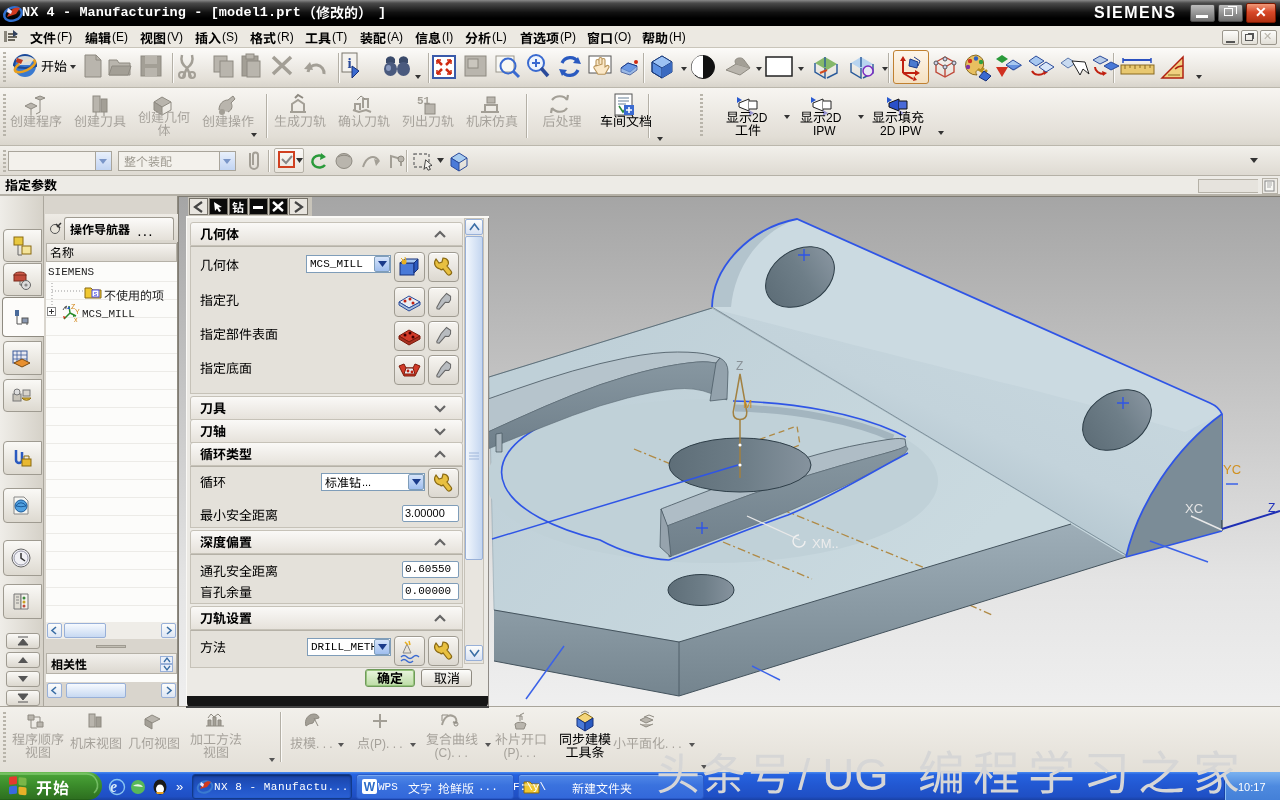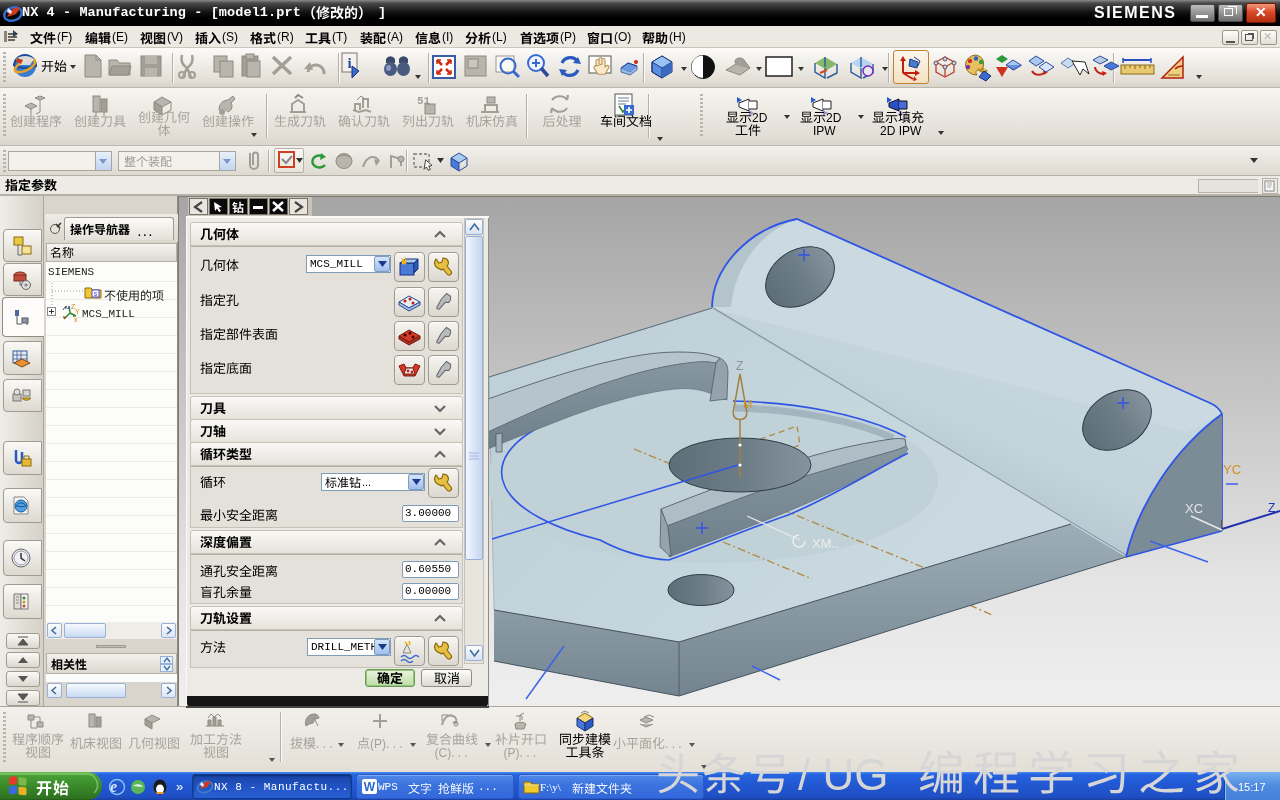--- a/index.html
+++ b/index.html
@@ -766,21 +766,21 @@
     <div class="" style="left:408px;top:474px;width:16px;height:16px;background:linear-gradient(180deg,#D6E4FA,#9FBEEE);border:1px solid #7F9DB9;border-radius:2px;z-index:23"></div>
     <svg style="left:412px;top:479px;z-index:24" width="9" height="6">
       <path d="M0,0 L9,0 4.5,6 Z" fill="#1a3a8a"></path>
     </svg>
     <div class="t " style="left:362px;top:477px;font-size:11px;color:#000;z-index:23">...</div>
     <div class="" style="left:428px;top:468px;width:31px;height:30px;background:linear-gradient(180deg,#F7F5F1,#DCD8D0);border:1px solid #9F9B91;border-radius:4px;box-shadow:inset 0 1px 0 #fff;z-index:22"></div>
     <svg style="left:431px;top:471px;z-index:23" width="25" height="24" viewBox="0 0 25 24">
       <path d="M9,14 C4,13 2,8 5,4 L8,8 11,7 12,3 C17,3 19,8 16,11 L20,16 a2.5,2.5 0 0 1 -4,3 L12,14 C11,15 10,15 9,14 Z" fill="#E8C040" stroke="#8a6a14" stroke-width="1.2"></path>
     </svg>
     <div class="" style="left:402px;top:505px;width:57px;height:17px;background:#fff;border:1px solid #7F9DB9;border-radius:2px;z-index:22"></div>
-    <div class="t " style="left:405px;top:508px;font-family:Liberation Mono, monospace;font-size:11px;color:#000;z-index:23;width:52px;overflow:hidden">3.00000</div>
+    <div class="t " style="left:405px;top:508px;font-family:Liberation Sans, sans-serif;font-size:11px;color:#000;z-index:23;width:52px;overflow:hidden">3.00000</div>
     <div class="" style="left:190px;top:530px;width:273px;height:24px;background:linear-gradient(180deg,#FAF9F7,#E6E2DB);border:1px solid #C6C2B8;border-radius:3px 3px 0 0;z-index:21"></div>
     <svg style="left:434px;top:539px;z-index:22" width="12" height="8">
       <path d="M1,6 L6,1 11,6" fill="none" stroke="#666" stroke-width="2.2"></path>
     </svg>
     <div class="" style="left:190px;top:554px;width:273px;height:50px;background:#E4E1DA;border:1px solid #C6C2B8;border-top:1px solid #B5B1A7;z-index:21"></div>
     <div class="" style="left:402px;top:561px;width:57px;height:17px;background:#fff;border:1px solid #7F9DB9;border-radius:2px;z-index:22"></div>
     <div class="t " style="left:405px;top:564px;font-family:Liberation Mono,monospace;font-size:11px;color:#000;z-index:23;width:52px;overflow:hidden">0.60550</div>
     <div class="" style="left:402px;top:583px;width:57px;height:17px;background:#fff;border:1px solid #7F9DB9;border-radius:2px;z-index:22"></div>
     <div class="t " style="left:405px;top:586px;font-family:Liberation Mono,monospace;font-size:11px;color:#000;z-index:23;width:52px;overflow:hidden">0.00000</div>
     <div class="" style="left:190px;top:606px;width:273px;height:24px;background:linear-gradient(180deg,#FAF9F7,#E6E2DB);border:1px solid #C6C2B8;border-radius:3px 3px 0 0;z-index:21"></div>
@@ -926,23 +926,23 @@
       <rect x="1" y="1" width="15" height="15" rx="2" fill="#fff"></rect>
       <text x="8.5" y="13" font-size="12" font-weight="bold" fill="#2a6ac8" text-anchor="middle" font-family="Liberation Sans">W</text>
     </svg>
     <div class="t " style="left:378px;top:782px;font-family:Liberation Mono,monospace;font-size:11px;color:#fff;z-index:62">WPS</div>
     <div class="t " style="left:478px;top:782px;font-family:Liberation Mono,monospace;font-size:11px;color:#fff;z-index:62">...</div>
     <div class="" style="left:518px;top:774px;width:186px;height:25px;background:linear-gradient(180deg,#5088E8,#3A72DE 45%,#3368DA);border:1px solid #2A5AC8;border-radius:3px;box-shadow:inset 0 1px 0 #78A8F0;z-index:61"></div>
     <svg style="left:523px;top:778px;z-index:62" width="17" height="17" viewBox="0 0 17 17">
       <path d="M1,4 h6 l2,2 h7 v9 h-15 Z" fill="#F0C830" stroke="#8a6a10"></path>
       <path d="M1,7 h15" stroke="#E8DCA0"></path>
     </svg>
-    <div class="t " style="left:540px;top:782px;font-family:Liberation Serif, serif;font-size:11px;color:#fff;z-index:62">F:\y\</div>
+    <div class="t " style="left:513px;top:782px;font-family:Liberation Mono, monospace;font-size:11px;color:#fff;z-index:62">F:\y\</div>
     <div class="" style="left:1224px;top:772px;width:56px;height:28px;background:linear-gradient(180deg,#7AB2F0,#4E8ADF 50%,#4480D8);border-left:1px solid #1941A5;box-shadow:inset 1px 0 0 #8CC0F4;z-index:61"></div>
-    <div class="t " style="left:1238px;top:782px;font-size:11px;color:#fff;z-index:62">15:17</div>
+    <div class="t " style="left:1238px;top:782px;font-size:11px;color:#fff;z-index:62">10:17</div>
     <svg style="left:0;top:0;z-index:90" width="1280" height="800" viewBox="0 0 1280 800" pointer-events="none">
       <defs>
         <path id="g0" d="M663 380C663 166 752 6 860 -100L955 -58C855 50 776 188 776 380C776 572 855 710 955 818L860 860C752 754 663 594 663 380Z"></path>
         <path id="g1" d="M692 388C642 342 544 302 460 280C483 262 509 233 524 211C617 241 716 289 779 352ZM789 291C723 224 592 174 467 149C488 129 512 96 525 74C663 109 796 169 876 256ZM862 180C776 85 602 31 416 5C439 -20 465 -60 477 -89C682 -51 860 15 965 138ZM300 565V80H399V400C414 379 428 354 435 336C526 359 612 392 688 437C752 396 828 363 916 342C931 371 960 415 982 438C905 451 838 473 780 501C848 559 902 631 938 720L868 753L850 748H631C643 773 654 798 664 824L555 850C519 748 453 651 375 590C401 574 444 540 464 520C485 539 506 561 526 585C547 557 573 529 602 502C540 470 471 446 399 430V565ZM588 653H786C759 617 726 584 688 556C647 586 613 619 588 653ZM213 846C170 700 96 553 15 459C34 427 63 359 73 329C93 352 112 378 131 406V-89H245V612C275 678 302 747 324 814Z"></path>
         <path id="g2" d="M630 560H790C774 457 750 368 714 291C676 370 648 460 628 556ZM66 787V669H319V501H76V127C76 90 59 73 39 63C58 33 77 -27 83 -61C113 -37 161 -14 451 95C444 121 437 172 437 208L197 125V382H438V398C462 374 492 342 506 324C523 347 540 372 556 399C579 317 607 243 643 177C589 109 518 56 427 17C449 -9 484 -65 496 -94C585 -51 657 3 715 69C765 7 826 -45 900 -83C918 -52 954 -5 981 19C903 54 840 106 789 172C850 277 890 405 915 560H960V671H667C681 722 694 775 705 829L586 850C558 695 510 544 438 442V787Z"></path>
         <path id="g3" d="M536 406C585 333 647 234 675 173L777 235C746 294 679 390 630 459ZM585 849C556 730 508 609 450 523V687H295C312 729 330 781 346 831L216 850C212 802 200 737 187 687H73V-60H182V14H450V484C477 467 511 442 528 426C559 469 589 524 616 585H831C821 231 808 80 777 48C765 34 754 31 734 31C708 31 648 31 584 37C605 4 621 -47 623 -80C682 -82 743 -83 781 -78C822 -71 850 -60 877 -22C919 31 930 191 943 641C944 655 944 695 944 695H661C676 737 690 780 701 822ZM182 583H342V420H182ZM182 119V316H342V119Z"></path>
         <path id="g4" d="M337 380C337 594 248 754 140 860L45 818C145 710 224 572 224 380C224 188 145 50 45 -58L140 -100C248 6 337 166 337 380Z"></path>
         <path id="g5" d="M412 822C435 779 458 722 469 681H44V564H202C256 423 326 302 416 202C312 121 182 64 25 25C49 -3 85 -59 98 -88C259 -41 394 26 505 116C611 27 740 -39 898 -81C916 -48 952 4 979 31C828 65 702 125 598 204C687 301 755 420 806 564H960V681H524L609 708C597 749 567 813 540 860ZM507 286C430 365 370 459 326 564H672C631 454 577 362 507 286Z"></path>
         <path id="g6" d="M316 365V248H587V-89H708V248H966V365H708V538H918V656H708V837H587V656H505C515 694 525 732 533 771L417 794C395 672 353 544 299 465C328 453 379 425 403 408C425 444 446 489 465 538H587V365ZM242 846C192 703 107 560 18 470C39 440 72 375 83 345C103 367 123 391 143 417V-88H257V595C295 665 329 738 356 810Z"></path>
         <path id="g7" d="M59 413C74 421 97 427 174 437C145 388 119 351 106 334C77 297 56 273 32 268C44 240 62 190 67 169C89 184 127 197 341 249C337 272 334 315 335 345L211 319C272 403 330 500 376 594L284 649C269 612 251 575 232 539L161 534C213 617 263 718 298 815L186 854C157 736 97 609 78 577C58 544 43 522 23 517C36 488 53 435 59 413ZM590 825C600 802 612 774 621 748H403V530C403 408 397 239 346 96L324 187C215 142 102 96 27 70L55 -39L345 92C332 56 316 22 297 -9C321 -20 369 -56 387 -76C440 9 471 119 489 229V-80H580V130H626V-60H699V130H740V-58H812V130H854V14C854 6 852 4 846 4C841 4 828 4 813 4C824 -18 835 -55 837 -81C871 -81 896 -79 918 -64C940 -49 944 -25 944 12V424H509L511 483H928V748H753C742 781 723 825 706 858ZM626 328V221H580V328ZM699 328H740V221H699ZM812 328H854V221H812ZM511 651H817V579H511Z"></path>

